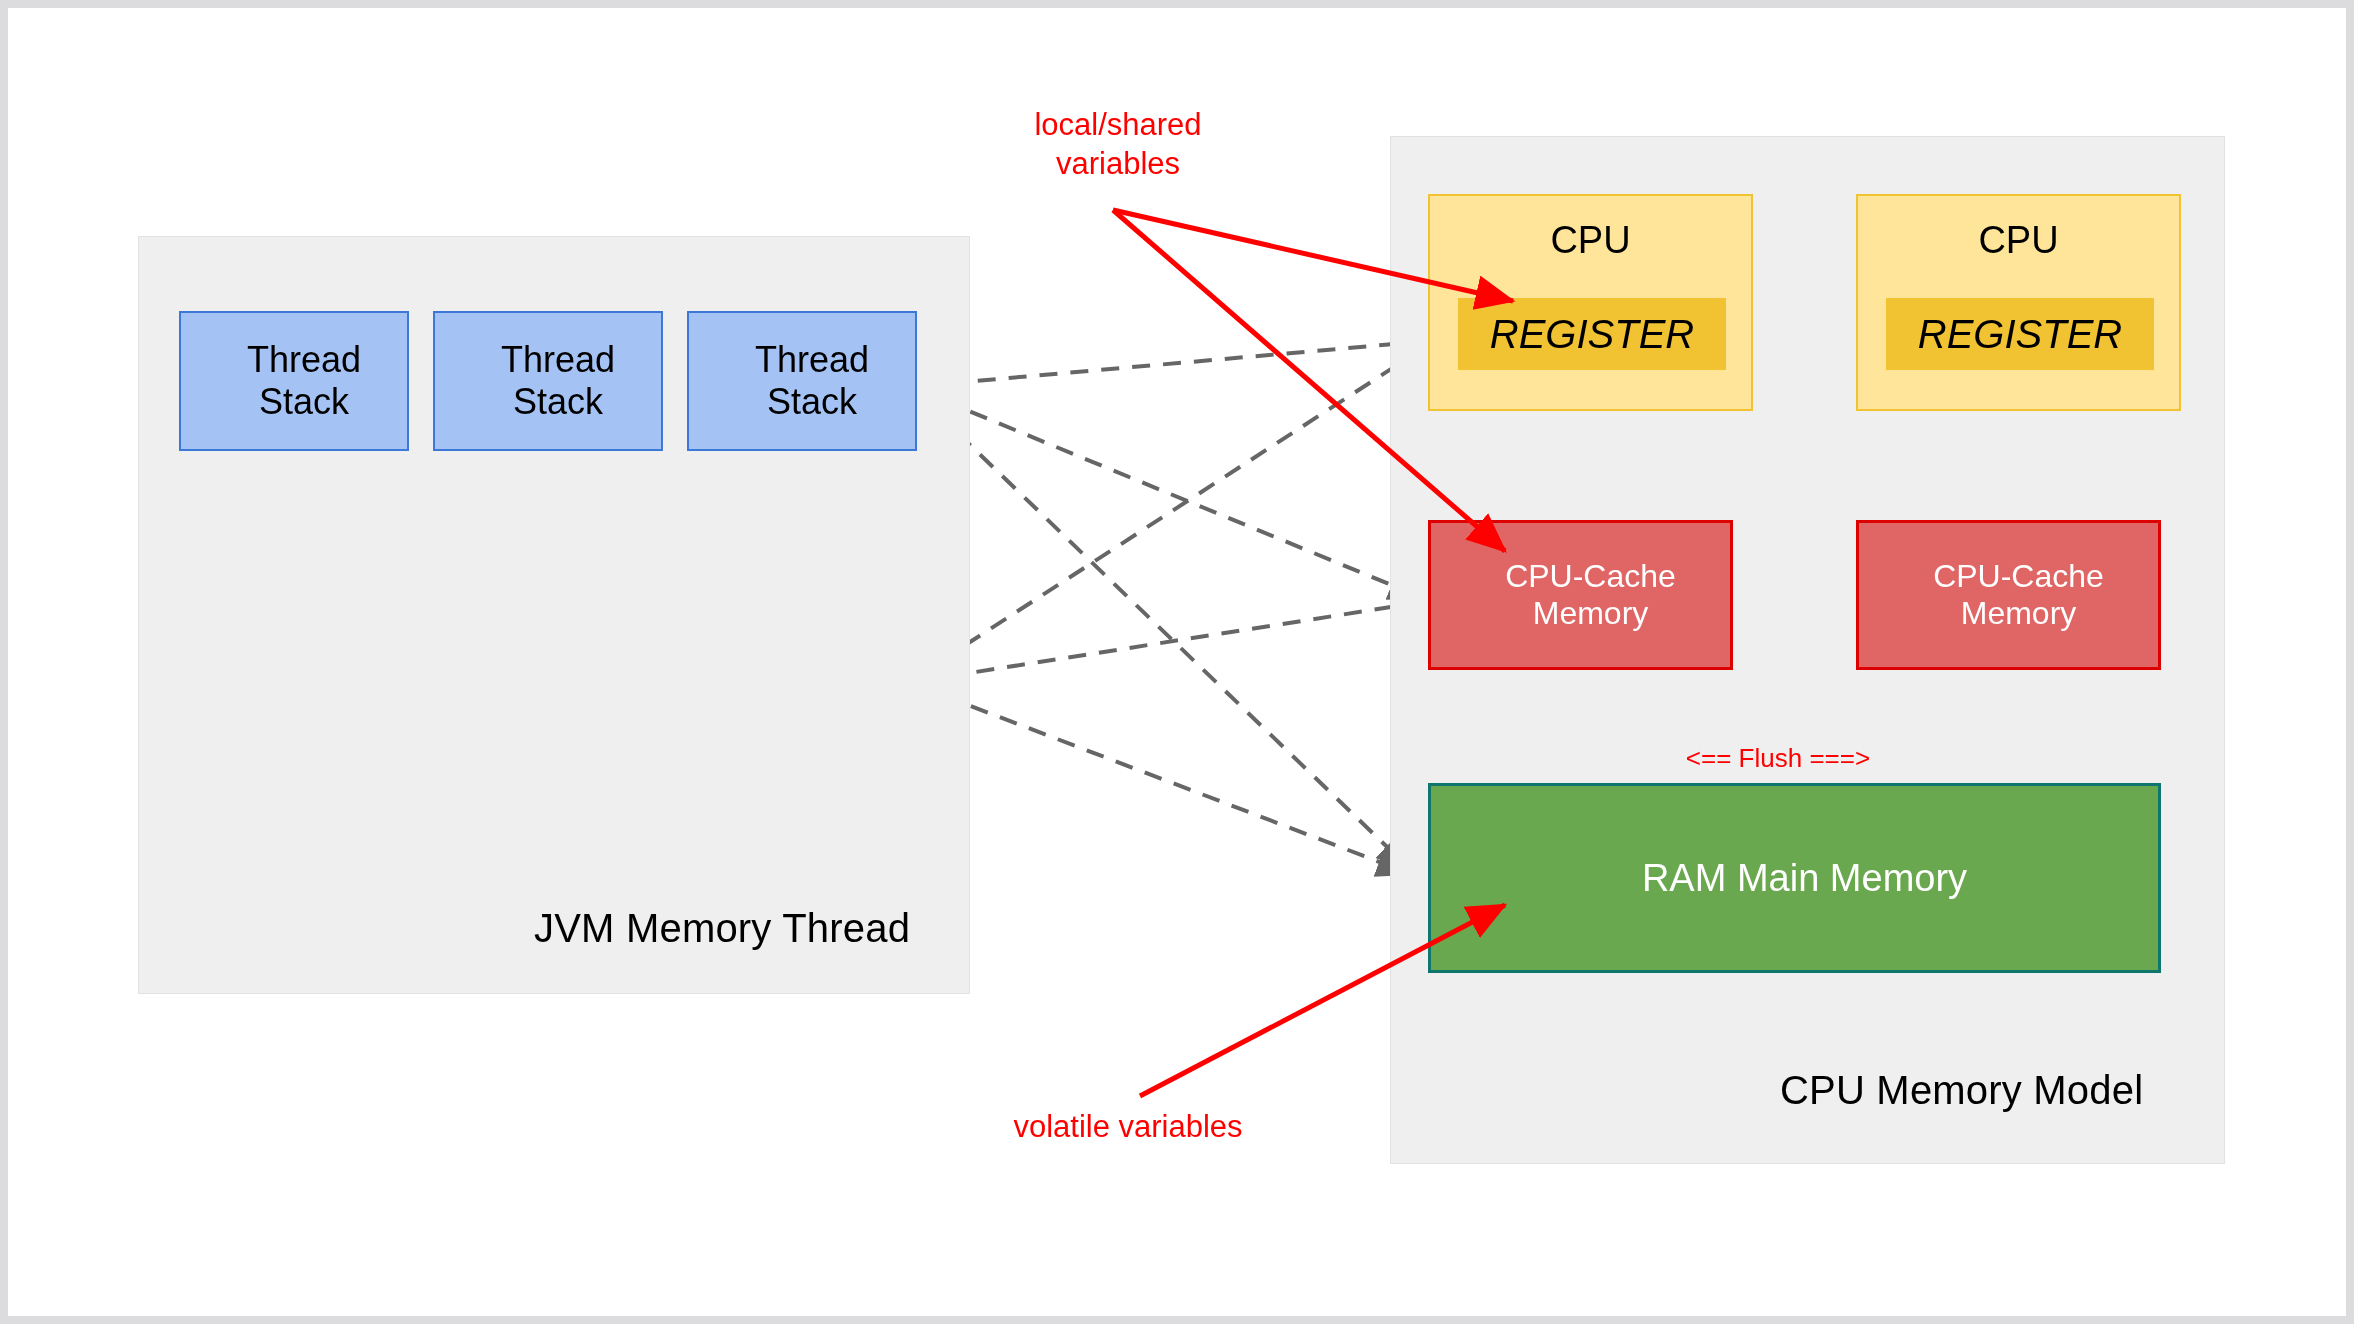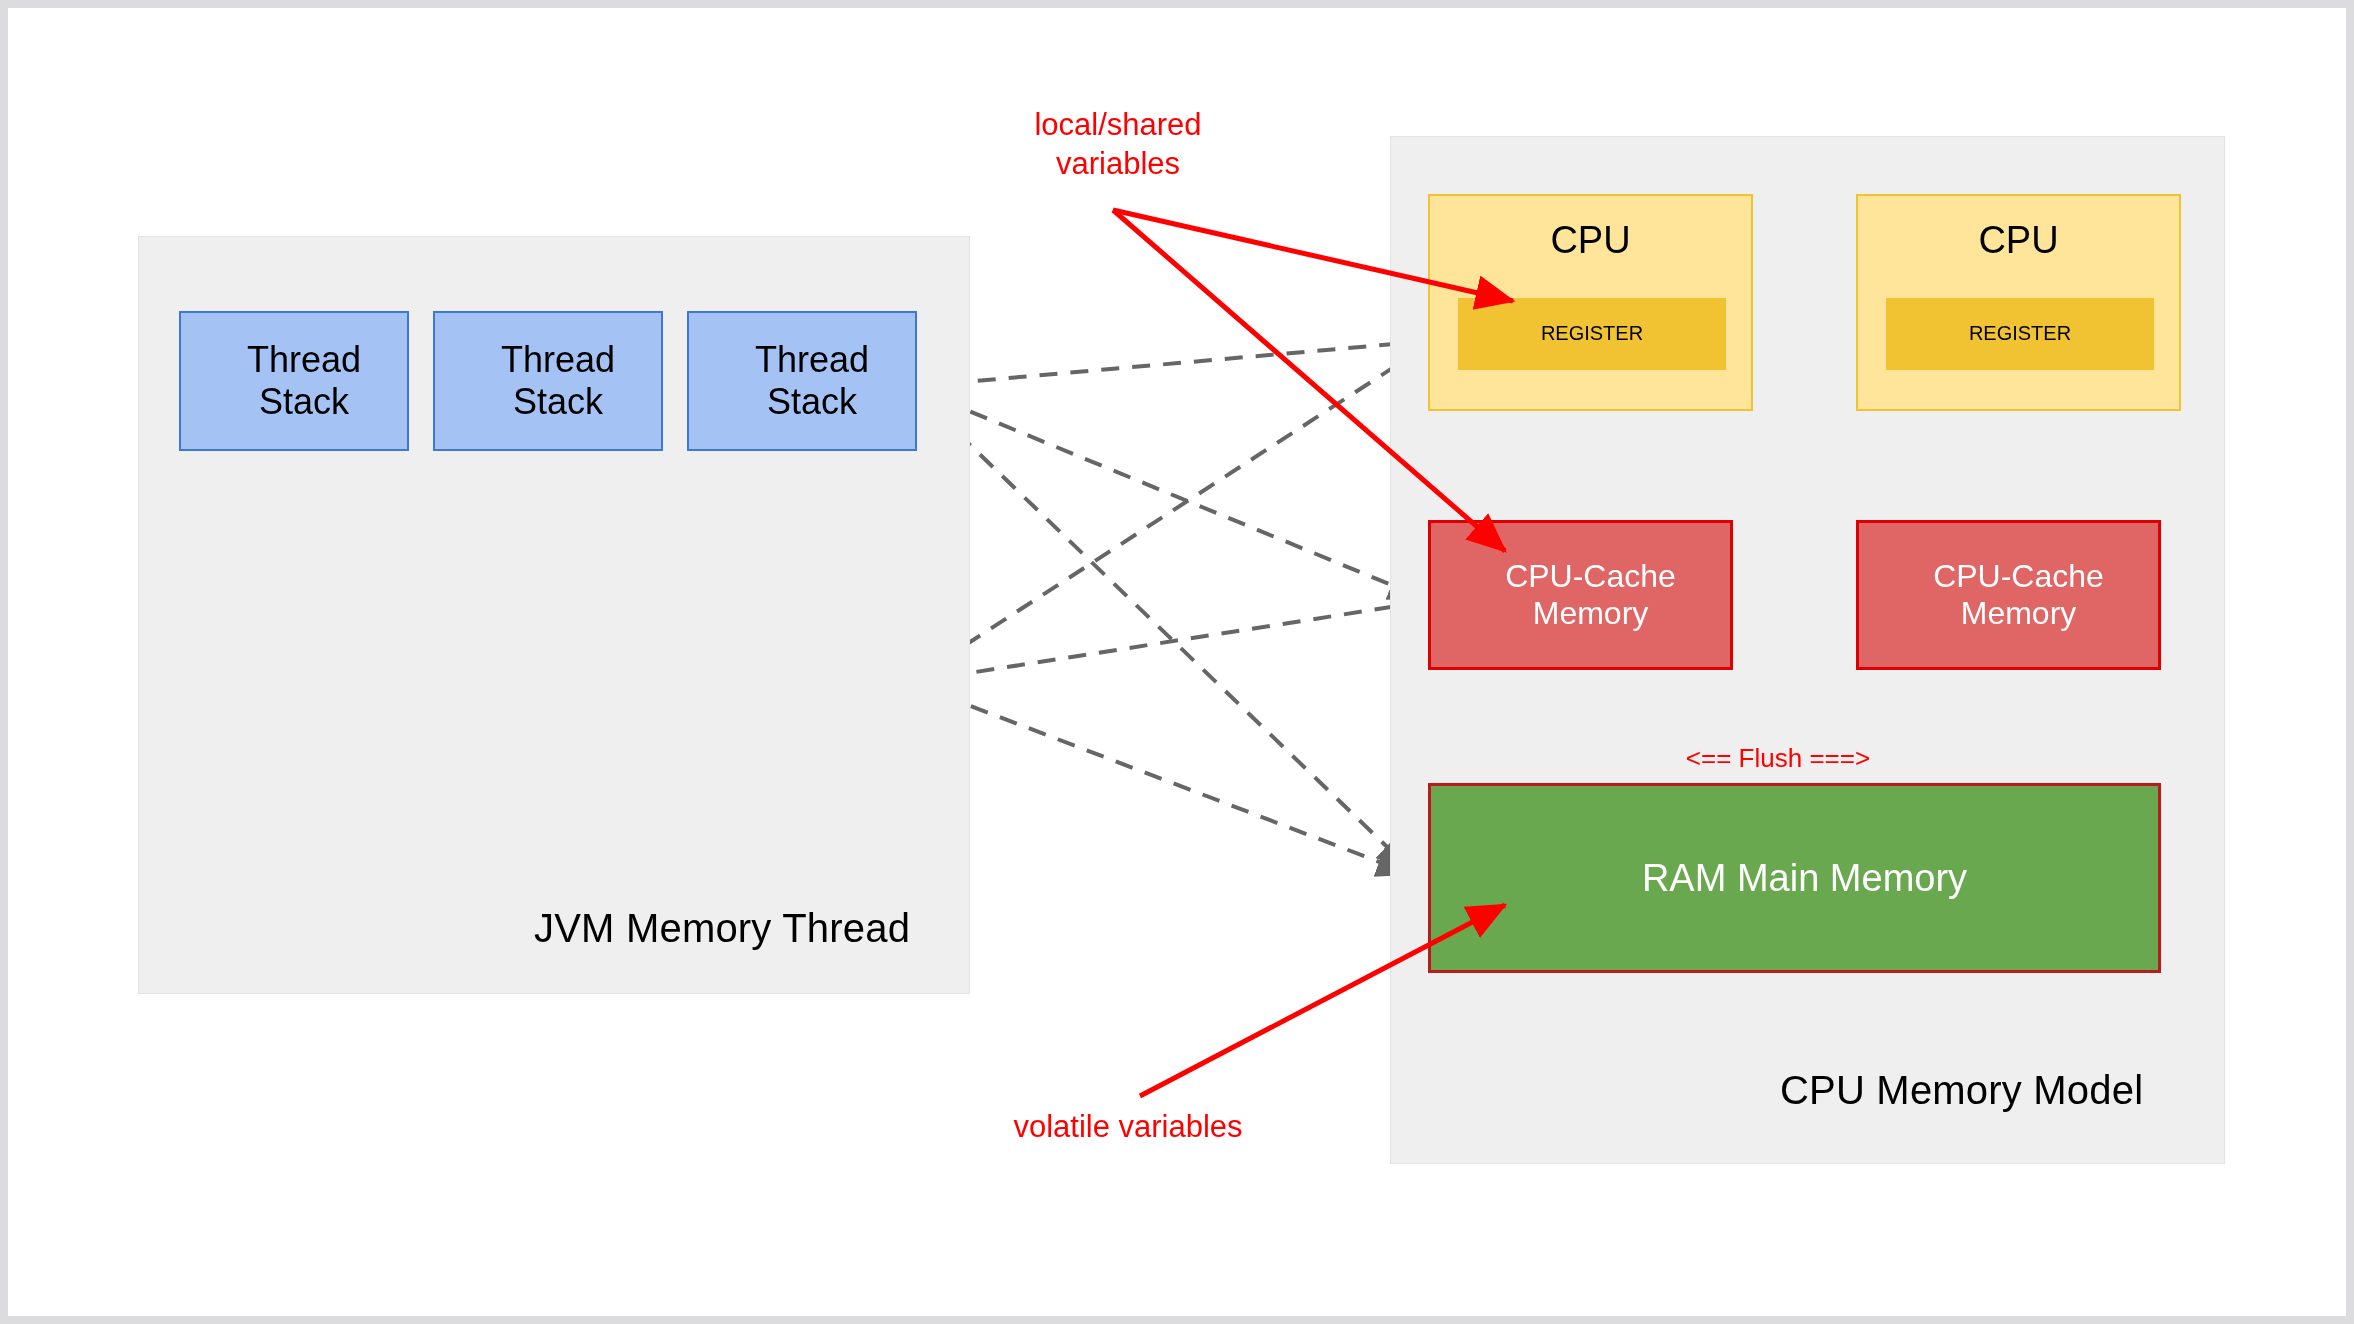--- a/index.html
+++ b/index.html
@@ -68,34 +68,35 @@
     top: 22px;
     text-align: center;
     font-size: 38px;
     color: #000000;
   }
   .register {
     position: absolute;
     background: #f1c232;
     border: none;
     color: #000000;
-    font-size: 20px;
+    font-size: 40px;
     display: flex;
     align-items: center;
     justify-content: center;
+    font-style: italic;
   }
   .cache {
     background: #e06666;
     border: 3px solid #dd0000;
     color: #ffffff;
     font-size: 32px;
   }
   .ram {
     background: #6aa84f;
-    border: 3px solid #b91c1c;
+    border: 3px solid #0f766e;
     color: #ffffff;
     font-size: 38px;
   }
   .red-label {
     position: absolute;
     color: #ff0000;
     font-size: 31px;
     text-align: center;
     line-height: 1.25;
     white-space: pre-line;

